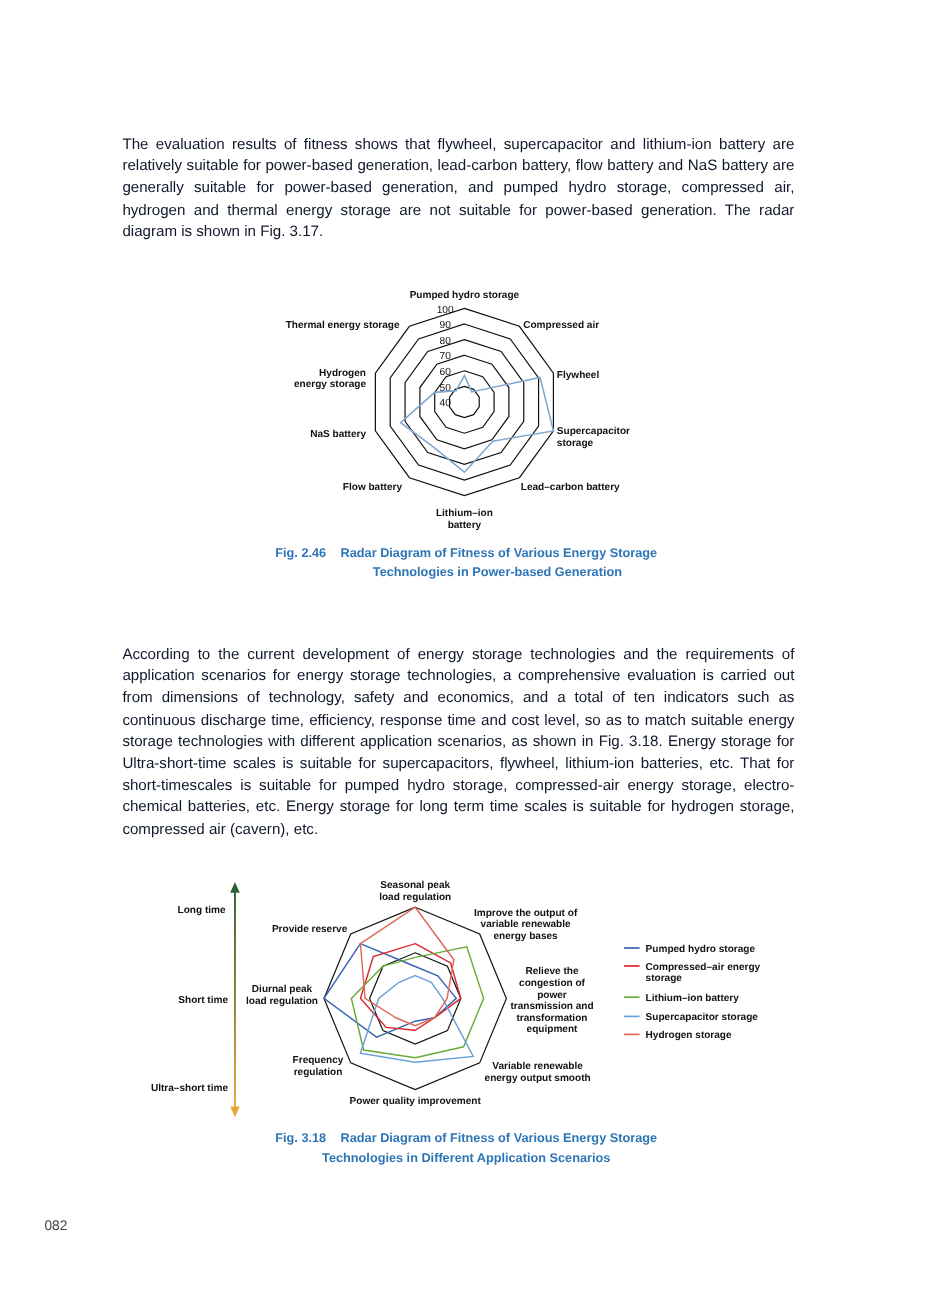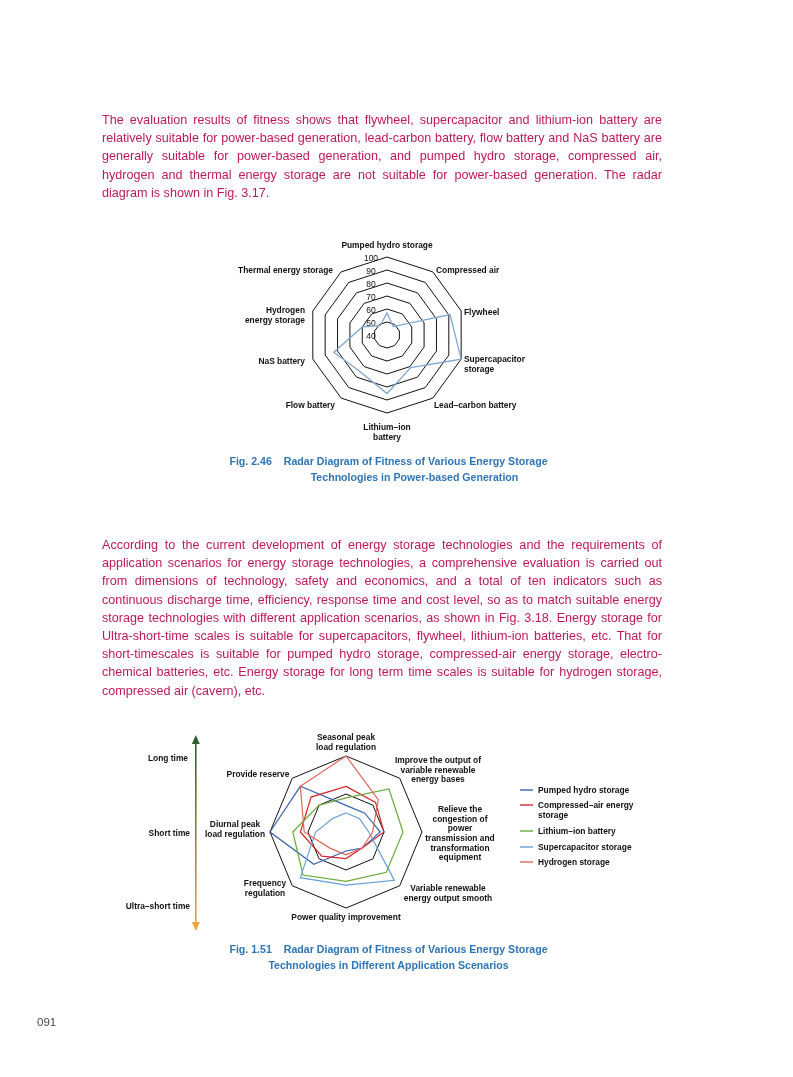--- a/index.html
+++ b/index.html
@@ -1,17 +1,17 @@
 <!DOCTYPE html>
 <html><head>
 <meta charset="utf-8">
 <style>
   html,body{margin:0;padding:0;background:#fff;}
   body{width:793px;height:1077px;position:relative;overflow:hidden;font-family:"Liberation Sans",sans-serif;color:#231f20;}
-  .para{position:absolute;left:102px;width:560px;font-size:12.6px;line-height:18.2px;text-align:justify;color:#be185d;}
+  .para{position:absolute;left:102px;width:560px;font-size:12.6px;line-height:18.2px;text-align:justify;color:#0f172a;}
   #p1{top:111px;}
   #p2{top:536px;}
   .caption{position:absolute;left:0;width:793px;text-align:center;font-size:10.6px;font-weight:bold;color:#2e75b6;line-height:15.5px;}
   #cap1{top:454px;left:-8px;}
   #cap2{top:942px;left:-8px;}
   .caption .num{margin-right:12px;}
   svg{position:absolute;left:0;top:0;}
   svg text{font-family:"Liberation Sans",sans-serif;font-weight:bold;fill:#111;}
   .pageno{position:absolute;left:37px;top:1016px;font-size:11.5px;color:#444;}
 </style>
@@ -95,17 +95,17 @@
   </svg>
 
 <div class="caption" id="cap1">
   <div><span class="num">Fig. 2.46</span><span>Radar Diagram of Fitness of Various Energy Storage</span></div>
   <div style="padding-left:52px;">Technologies in Power-based Generation</div>
 </div>
 
 <div class="para" id="p2">According to the current development of energy storage technologies and the requirements of application scenarios for energy storage technologies, a comprehensive evaluation is carried out from dimensions of technology, safety and economics, and a total of ten indicators such as continuous discharge time, efficiency, response time and cost level, so as to match suitable energy storage technologies with different application scenarios, as shown in Fig. 3.18. Energy storage for Ultra-short-time scales is suitable for supercapacitors, flywheel, lithium-ion batteries, etc. That for short-timescales is suitable for pumped hydro storage, compressed-air energy storage, electro-chemical batteries, etc. Energy storage for long term time scales is suitable for hydrogen storage, compressed air (cavern), etc.</div>
 
 <div class="caption" id="cap2">
-  <div><span class="num">Fig. 1.51</span><span>Radar Diagram of Fitness of Various Energy Storage</span></div>
+  <div><span class="num">Fig. 3.18</span><span>Radar Diagram of Fitness of Various Energy Storage</span></div>
   <div>Technologies in Different Application Scenarios</div>
 </div>
 
-<div class="pageno">091</div>
+<div class="pageno">082</div>
 
 </body></html>

